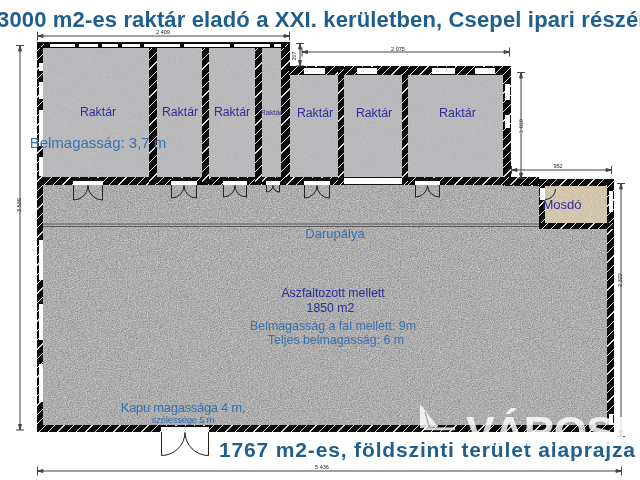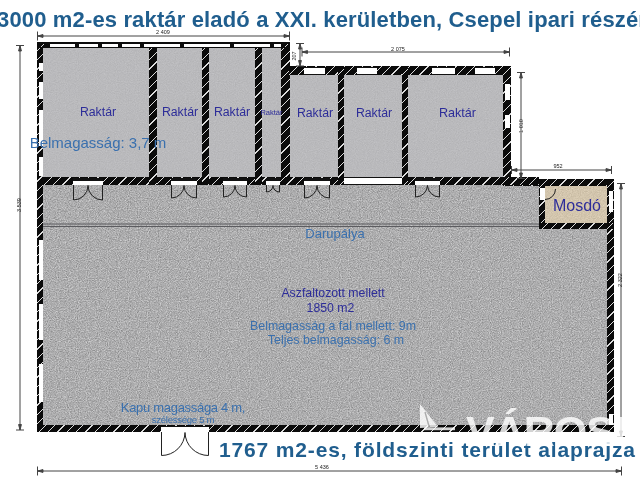--- a/index.html
+++ b/index.html
@@ -126,21 +126,21 @@
 <div class="win" style="left:161px;top:425.5px;width:48px;height:6.5px;border-top:1.5px solid #111;box-sizing:border-box;"></div>
 
 <div class="lbl" style="left:46px;top:104.5px;width:104px;font-size:12.3px;">Raktár</div>
 <div class="lbl2" style="left:26px;top:118px;width:144px;font-size:15px;margin-top:16px;">Belmagasság: 3,7 m</div>
 <div class="lbl" style="left:157px;top:104.5px;width:46px;font-size:12.3px;">Raktár</div>
 <div class="lbl" style="left:209px;top:104.5px;width:46px;font-size:12.3px;">Raktár</div>
 <div class="lbl" style="left:258px;top:108px;width:27px;font-size:7.5px;">Raktár</div>
 <div class="lbl" style="left:291px;top:106px;width:48px;font-size:12.3px;">Raktár</div>
 <div class="lbl" style="left:345px;top:106px;width:58px;font-size:12.3px;">Raktár</div>
 <div class="lbl" style="left:410px;top:106px;width:95px;font-size:12.6px;">Raktár</div>
-<div class="lbl" style="left:548px;top:196.5px;width:58px;font-size:16px;">Mosdó</div>
+<div class="lbl" style="left:533px;top:196.5px;width:58px;font-size:13px;">Mosdó</div>
 
 <div class="lbl" style="left:233px;top:285.8px;width:200px;font-size:12.3px;">Aszfaltozott mellett</div>
 <div class="lbl" style="left:233px;top:301px;width:195px;font-size:12.3px;">1850 m2</div>
 <div class="lbl2" style="left:213px;top:319px;width:240px;font-size:12.4px;">Belmagasság a fal mellett: 9m</div>
 <div class="lbl2" style="left:216px;top:333px;width:240px;font-size:12.4px;">Teljes belmagasság: 6 m</div>
 <div class="lbl2" style="left:285px;top:226px;width:100px;font-size:13px;">Darupálya</div>
 <div class="lbl2" style="left:103px;top:399.5px;width:160px;font-size:13px;letter-spacing:-0.3px;">Kapu magassága 4 m,</div>
 <div class="lbl2" style="left:103px;top:413.5px;width:160px;font-size:9.6px;letter-spacing:-0.3px;">szélessége 5 m</div>
 <div class="abs" style="left:145px;top:452.5px;width:80px;font-size:12px;font-weight:bold;color:#b5121f;text-align:center;margin-top:48px;">Bejárat</div>
 

